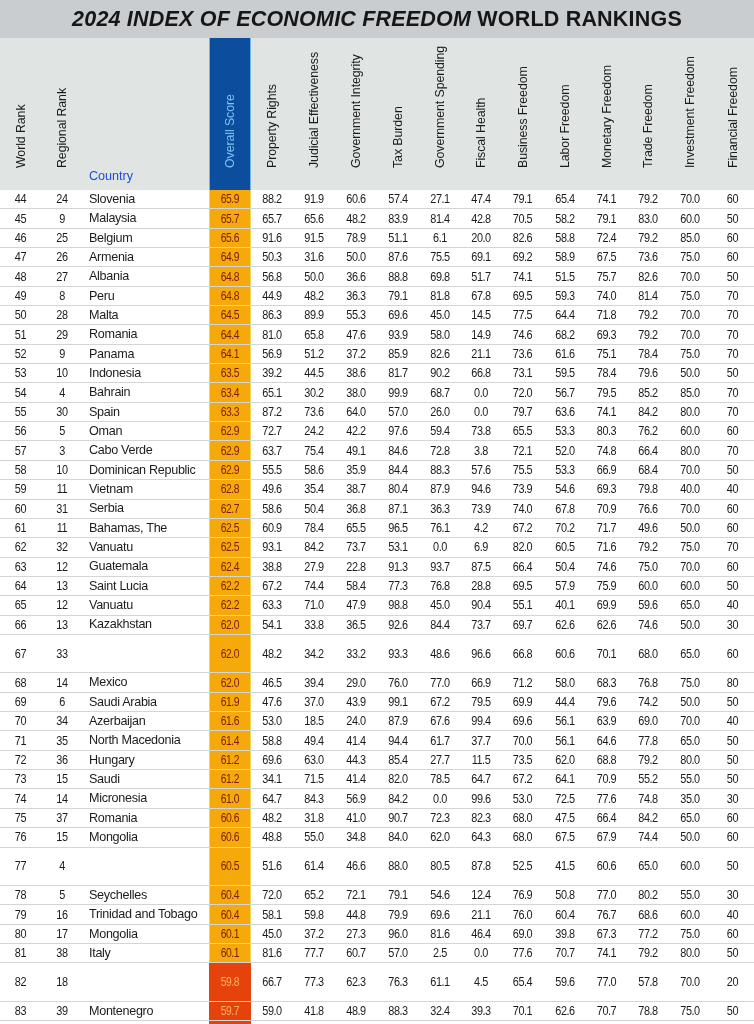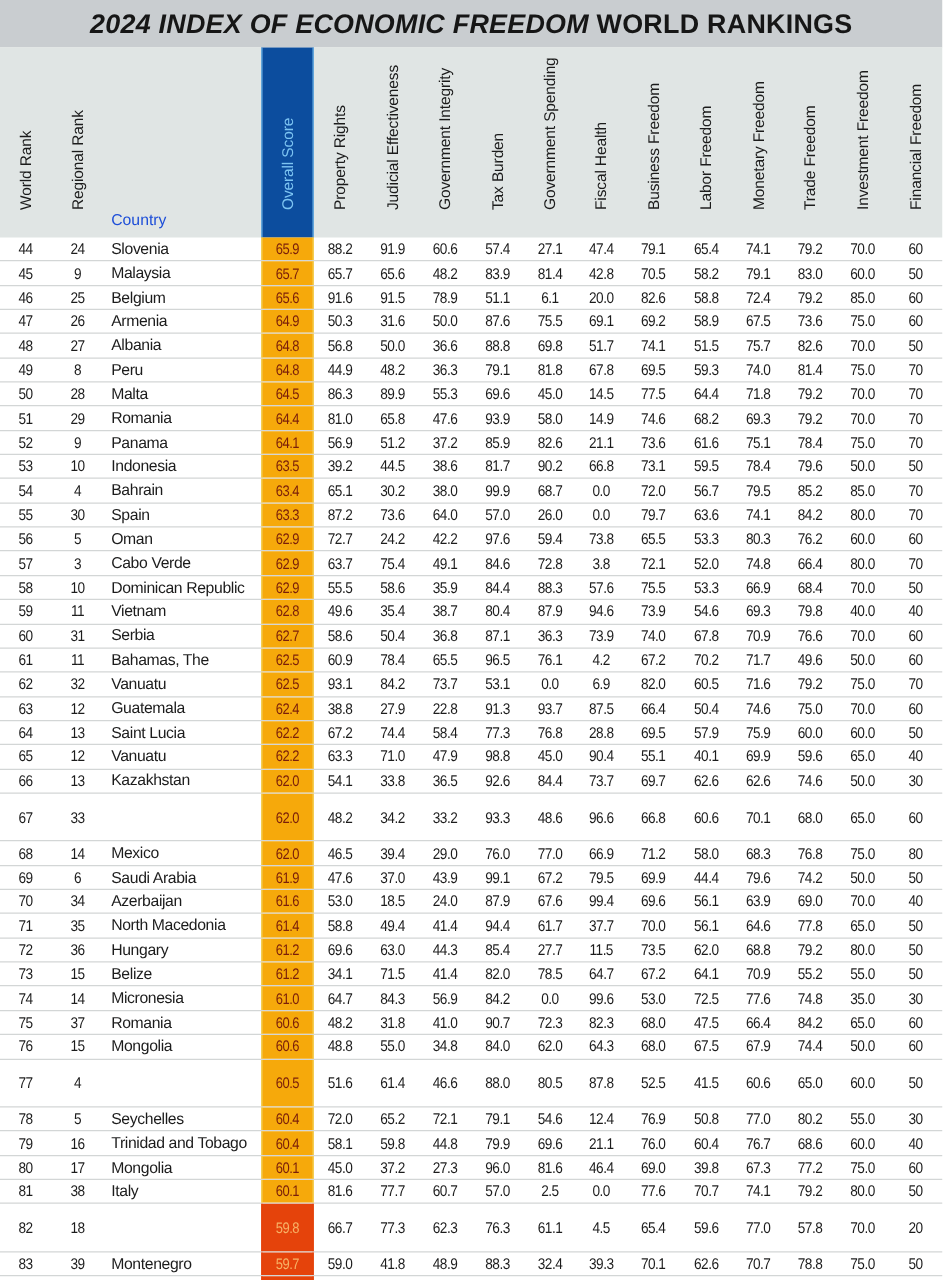--- a/index.html
+++ b/index.html
@@ -708,21 +708,21 @@
     <div class="cell" style="left:501px;width:43px">73.5</div>
     <div class="cell" style="left:544px;width:42px">62.0</div>
     <div class="cell" style="left:586px;width:41px">68.8</div>
     <div class="cell" style="left:627px;width:42px">79.2</div>
     <div class="cell" style="left:669px;width:42px">80.0</div>
     <div class="cell" style="left:711px;width:43px">50</div>
   </div>
     <div class="row">
     <div class="cell" style="left:0;width:41px">73</div>
     <div class="cell" style="left:41px;width:42px">15</div>
-    <div class="cell country">Belize</div>
+    <div class="cell country">Saudi</div>
     <div class="cell score">
         <span>61.2</span>
       </div>
     <div class="cell" style="left:251px;width:42px">34.1</div>
     <div class="cell" style="left:293px;width:42px">71.5</div>
     <div class="cell" style="left:335px;width:42px">41.4</div>
     <div class="cell" style="left:377px;width:42px">82.0</div>
     <div class="cell" style="left:419px;width:42px">78.5</div>
     <div class="cell" style="left:461px;width:40px">64.7</div>
     <div class="cell" style="left:501px;width:43px">67.2</div>

